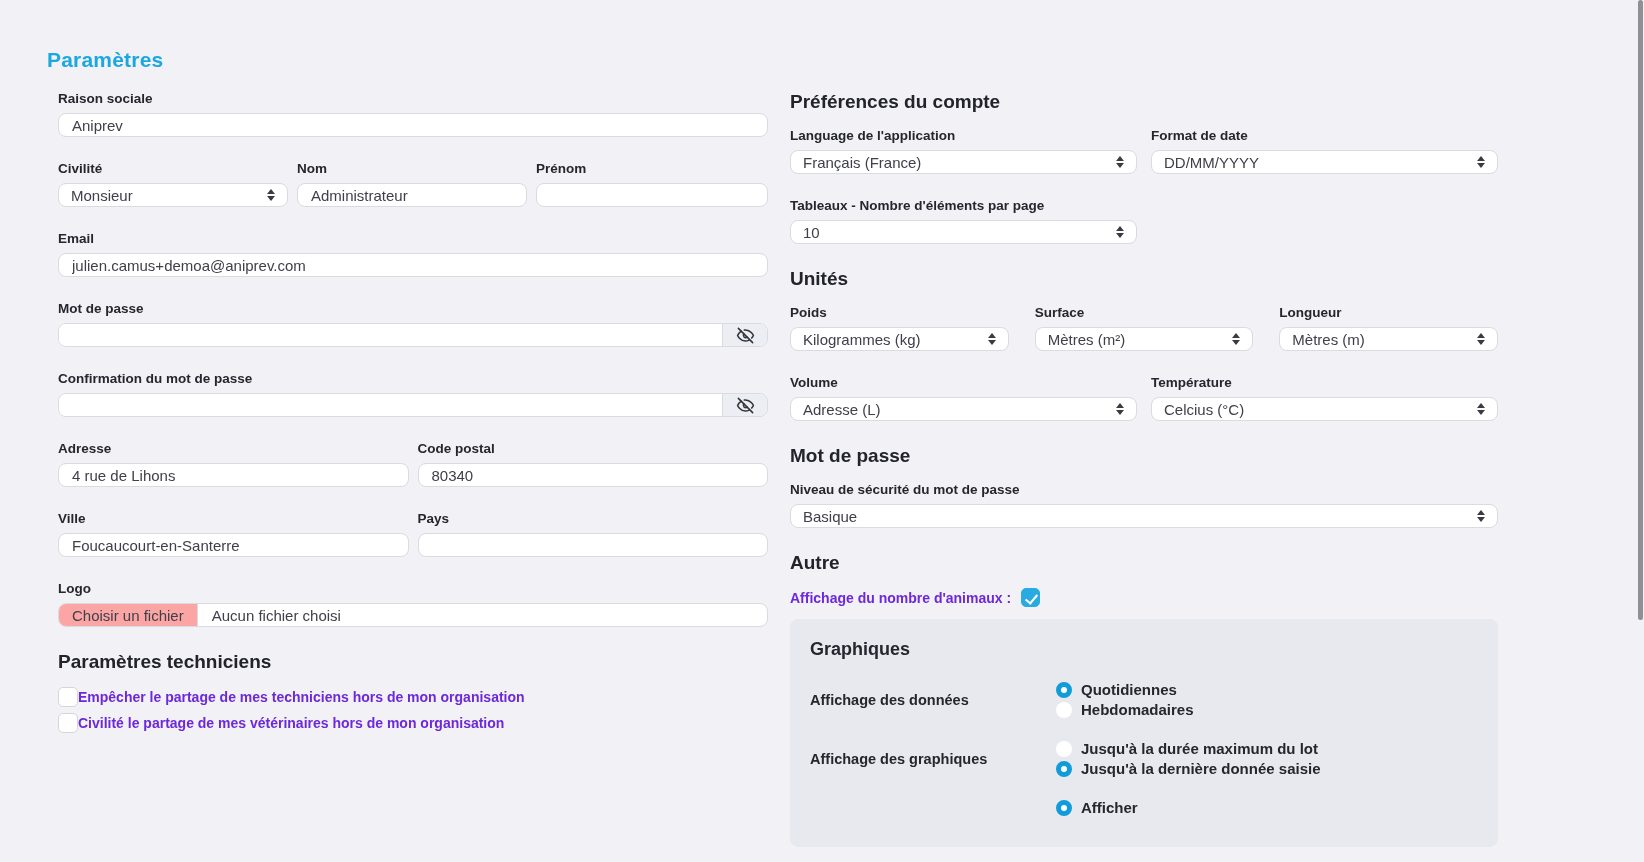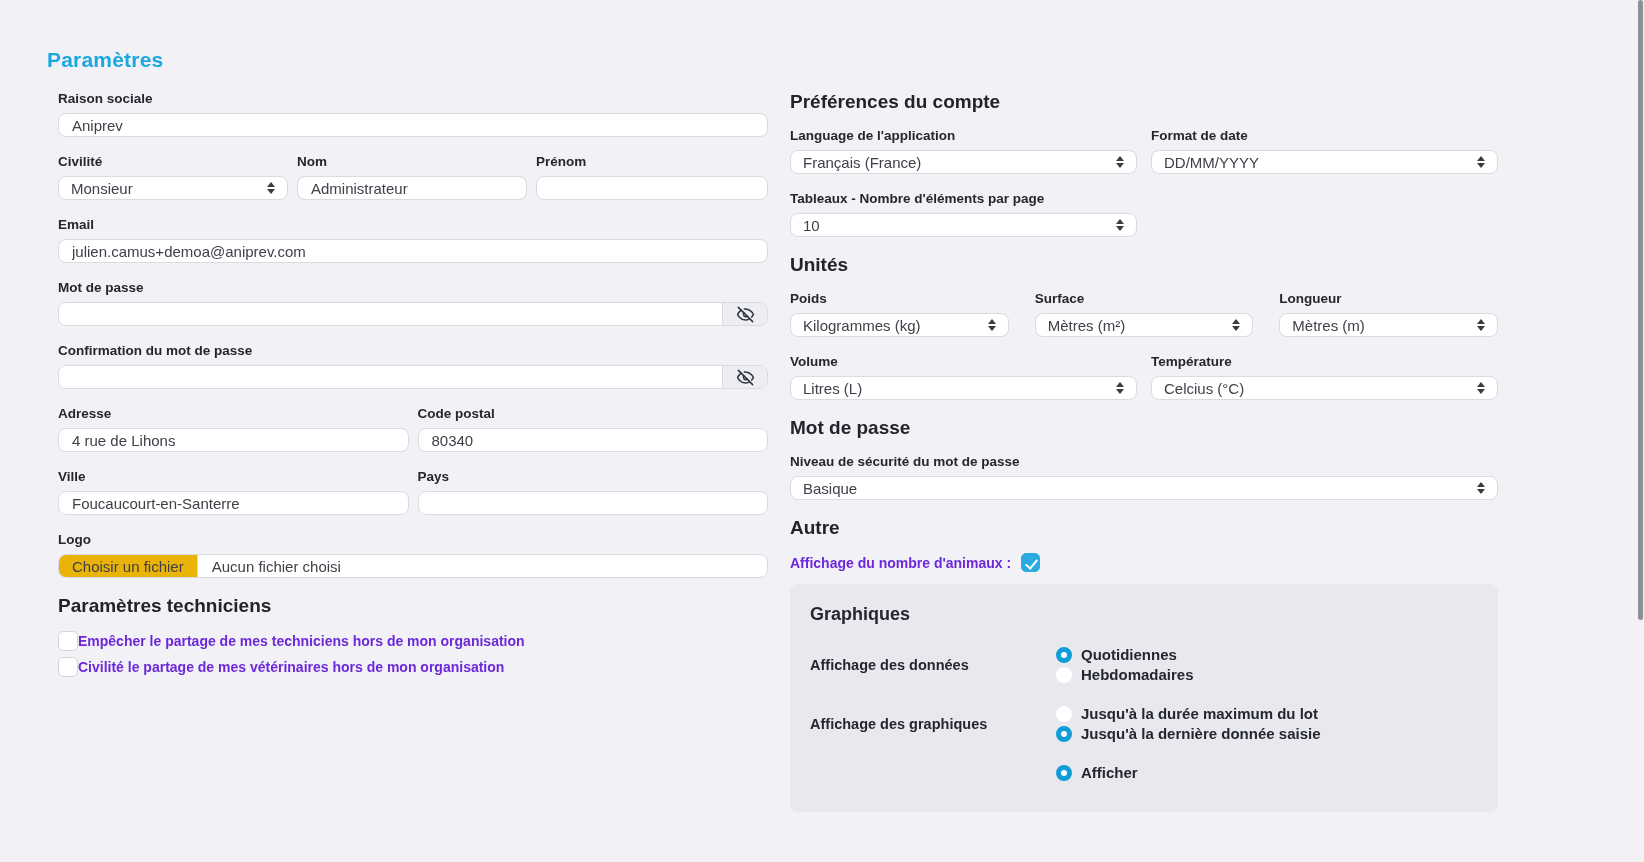--- a/index.html
+++ b/index.html
@@ -13,21 +13,21 @@
   .page-title {
     position:absolute; left:47px; top:48px;
     font-size:21px; font-weight:800; color:#1ba8e0; letter-spacing:.2px;
   }
   .col { position:absolute; top:90px; }
   .col-left  { left:58px;  width:710px; }
   .col-right { left:790px; width:708px; }
 
   h2.section { font-size:19px; font-weight:800; color:#22232b; line-height:24px; margin-bottom:13px; }
 
-  .group { margin-bottom:16px; }
+  .group { margin-bottom:23px; }
   .lbl { display:block; font-size:13.5px; font-weight:700; color:#25262e; line-height:17px; margin-bottom:6px; }
 
   .inp, .select, .igroup, .file {
     height:24px; background:#fff; border:1px solid #d9dae2; border-radius:8px;
     font-size:15px; color:#3f4049;
   }
   input.inp { width:100%; padding:0 13px; outline:none; font-family:"Liberation Sans",sans-serif; }
   .select { display:flex; align-items:center; padding:0 12px; position:relative; cursor:pointer; }
   .sel-val { flex:1; white-space:nowrap; overflow:hidden; }
   .caret { display:flex; flex-direction:column; gap:2px; margin-left:8px; }
@@ -40,21 +40,21 @@
   .row-2  { grid-template-columns:1fr 1fr; }
   .row-2w { grid-template-columns:1fr 1fr; gap:14px; }
   .row-3u { grid-template-columns:1fr 1fr 1fr; gap:26px; }
   .half { width:calc(50% - 7px); }
 
   .igroup { display:flex; padding:0; overflow:hidden; }
   .igroup input { flex:1; border:none; padding:0 13px; font-size:15px; color:#3f4049; outline:none; background:#fff; font-family:"Liberation Sans",sans-serif;}
   .eye-btn { width:45px; background:#edeef4; border-left:1px solid #d9dae2; display:flex; align-items:center; justify-content:center; cursor:pointer; }
 
   .file { display:flex; overflow:hidden; cursor:pointer; }
-  .file-btn { background:#eab308; border-right:1px solid #d9dae2; display:flex; align-items:center; padding:0 13px; font-size:15px; color:#3f4049; white-space:nowrap; }
+  .file-btn { background:#fca5a5; border-right:1px solid #d9dae2; display:flex; align-items:center; padding:0 13px; font-size:15px; color:#3f4049; white-space:nowrap; }
   .file-name { display:flex; align-items:center; padding:8px 14px; font-size:15px; color:#3f4049; }
 
   .cb-row { display:flex; align-items:center; margin-bottom:6px; }
   .cb { width:20px; height:20px; background:#fff; border:1px solid #d5d6dd; border-radius:5px; flex:none; cursor:pointer; position:relative; }
   .cb.blue { width:19px; height:19px; }
   .cb.on { background:#29abe2; border-color:#29abe2; }
   .cb.on::after { content:""; position:absolute; left:6px; top:2.5px; width:5px; height:10px;
     border:solid #fff; border-width:0 2.2px 2.2px 0; transform:rotate(40deg); }
   .cb-lbl { font-size:14px; font-weight:700; color:#6d28d9; }
 
@@ -251,21 +251,21 @@
             <i class="dn"></i>
           </span>
       </div>
     </div>
   </div>
 
   <div class="group row row-2w">
     <div>
       <span class="lbl">Volume</span>
       <div class="select">
-        <span class="sel-val">Litres (L)</span>
+        <span class="sel-val">Adresse (L)</span>
         <span class="caret">
             <i class="up"></i>
             <i class="dn"></i>
           </span>
       </div>
     </div>
     <div>
       <span class="lbl">Température</span>
       <div class="select">
         <span class="sel-val">Celcius (°C)</span>

